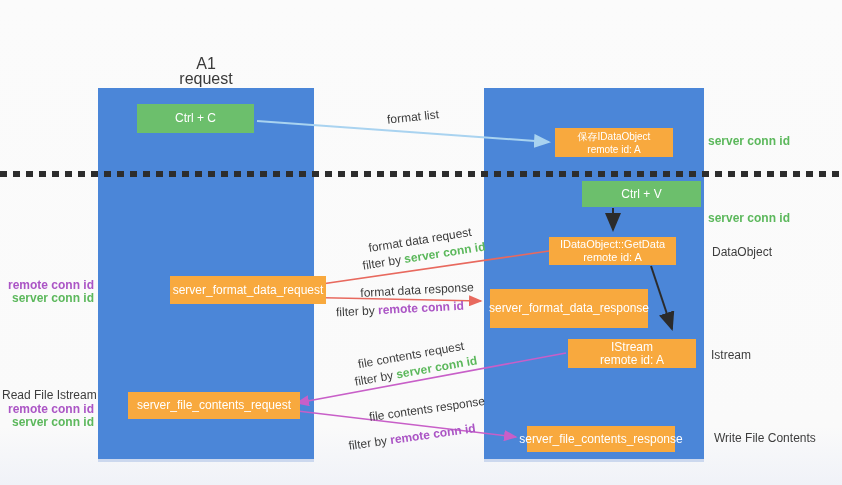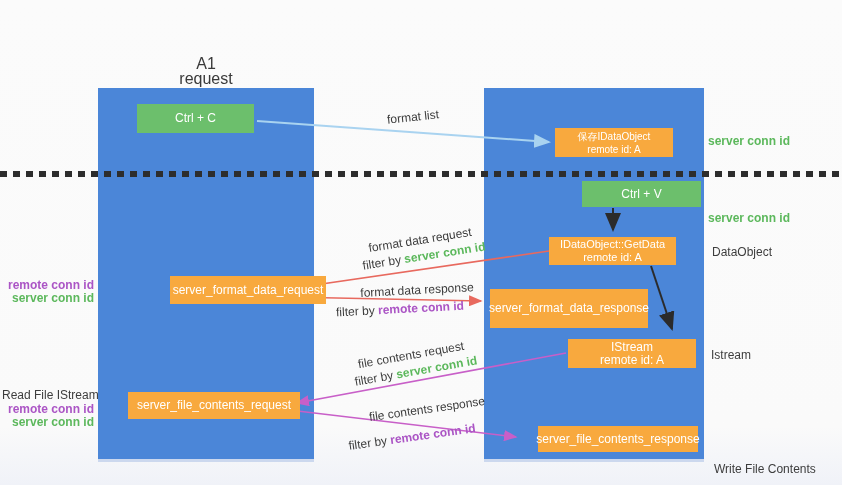--- a/index.html
+++ b/index.html
@@ -87,21 +87,21 @@
 
   <div class="node orange" style="left:490px; top:289px; width:158px; height:39px;">server_format_data_response</div>
 
   <div class="node orange" style="left:568px; top:339px; width:128px; height:29px;">
     <div>IStream</div>
     <div>remote id: A</div>
   </div>
 
   <div class="node orange" style="left:128px; top:392px; width:172px; height:27px;">server_file_contents_request</div>
 
-  <div class="node orange" style="left:538px; top:426px; width:160px; height:26px;">server_file_contents_response</div>
+  <div class="node orange" style="left:527px; top:426px; width:148px; height:26px;">server_file_contents_response</div>
 
   <div class="flow-label" style="left:413px; top:117px; transform:translate(-50%,-50%) rotate(-6deg);">format list</div>
 
   <div class="flow-label" style="left:420px; top:240px; transform:translate(-50%,-50%) rotate(-9deg);">format data request</div>
 
   <div class="flow-label" style="left:424px; top:256px; transform:translate(-50%,-50%) rotate(-9deg);">
     <span>filter by </span><span class="t-green">server conn id</span>
   </div>
 
   <div class="flow-label" style="left:417px; top:290px; transform:translate(-50%,-50%) rotate(-3deg);">format data response</div>
@@ -117,23 +117,23 @@
   </div>
 
   <div class="flow-label" style="left:427px; top:409px; transform:translate(-50%,-50%) rotate(-8deg);">file contents response</div>
 
   <div class="flow-label" style="left:412px; top:437px; transform:translate(-50%,-50%) rotate(-8deg);">
     <span>filter by </span><span class="t-purple">remote conn id</span>
   </div>
 
   <div class="side-label right-align t-purple" style="left:4px; top:278px; width:90px;">remote conn id</div>
   <div class="side-label right-align t-green" style="left:4px; top:291px; width:90px;">server conn id</div>
-  <div class="side-label right-align" style="left:2px; top:388px; width:92px;">Read File IStream</div>
+  <div class="side-label right-align" style="left:2px; top:388px; width:92px;">Read File Istream</div>
   <div class="side-label right-align t-purple" style="left:4px; top:402px; width:90px;">remote conn id</div>
   <div class="side-label right-align t-green" style="left:4px; top:415px; width:90px;">server conn id</div>
 
   <div class="side-label t-green" style="left:708px; top:134px;">server conn id</div>
   <div class="side-label t-green" style="left:708px; top:211px;">server conn id</div>
   <div class="side-label" style="left:712px; top:245px;text-align:right;">DataObject</div>
   <div class="side-label" style="left:711px; top:348px;">Istream</div>
-  <div class="side-label" style="left:714px; top:431px;margin-top:31px;">Write File Contents</div>
+  <div class="side-label" style="left:714px; top:431px;">Write File Contents</div>
 
 </div>
 
 </body></html>

